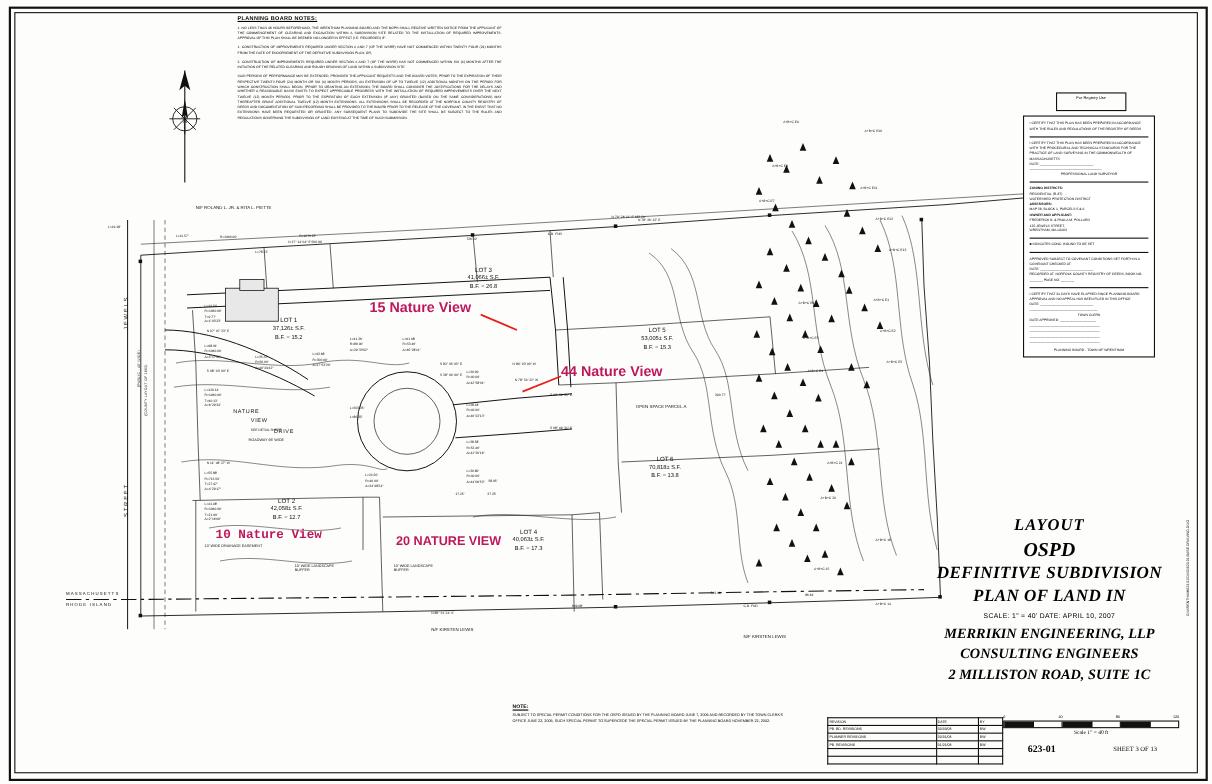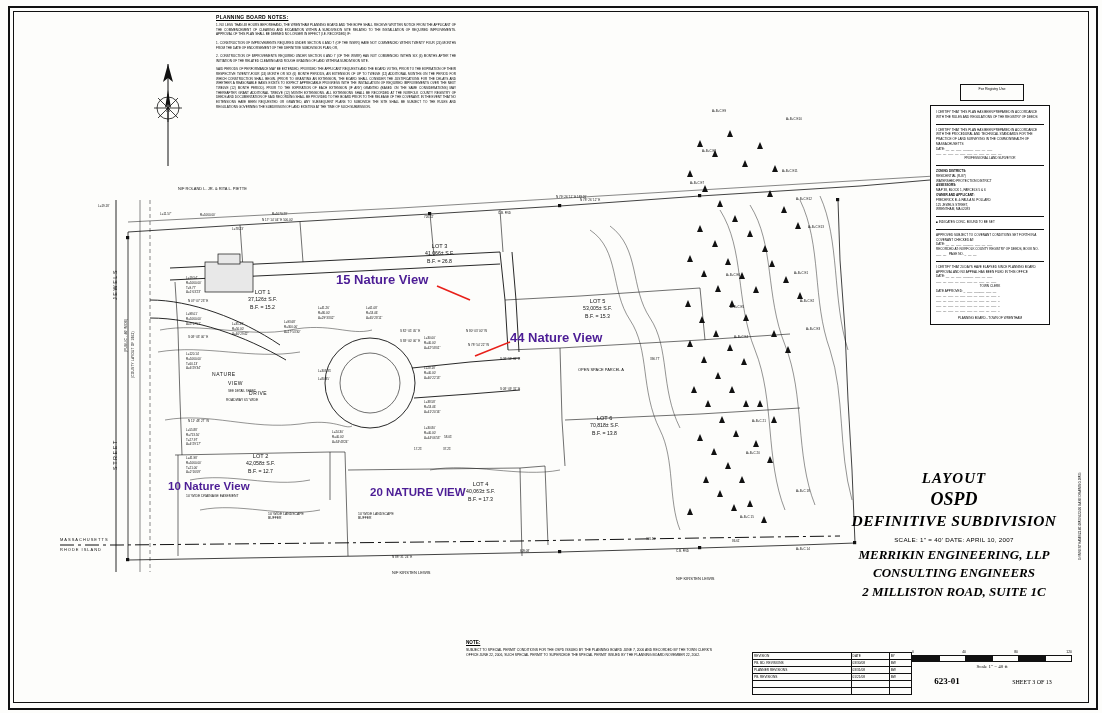--- a/index.html
+++ b/index.html
@@ -13,21 +13,21 @@
 
   
   #notes{left:216px;top:14px;width:240px;}
   #notes .hdr{font-size:5px;font-weight:bold;text-decoration:underline;letter-spacing:.3px;margin-bottom:3px;}
   #notes p{margin:0 0 4px 0;font-size:3.1px;line-height:1.5;text-align:justify;}
 
   
   svg.layer{position:absolute;left:0;top:0;width:1102px;height:713px;pointer-events:none;}
 
   
-  .redlabel{position:absolute;color:#4c1d95;font-weight:bold;font-family:"Liberation Sans",sans-serif;white-space:nowrap;}
+  .redlabel{position:absolute;color:#be185d;font-weight:bold;font-family:"Liberation Sans",sans-serif;white-space:nowrap;}
   .r16{font-size:13px;}
   .r13{font-size:11.5px;}
 
   
   .lotlabel{position:absolute;font-size:5.2px;line-height:1.5;color:#111;text-align:center;white-space:nowrap;}
   .lotlabel .n{font-size:5.6px;}
 
   
   .micro{position:absolute;font-size:3px;color:#111;white-space:nowrap;line-height:1.3;}
 
@@ -256,22 +256,22 @@
     </g>
 
     <g stroke="#e8201a" stroke-width="1.6" fill="none">
       <line x1="437" y1="286" x2="470" y2="300"></line>
       <line x1="510" y1="342" x2="475" y2="356"></line>
     </g>
   </svg>
 
   <div class="redlabel r16" style="left:336px;top:272px;">15 Nature View</div>
   <div class="redlabel r16" style="left:510px;top:330px;">44 Nature View</div>
-  <div class="redlabel r13" style="left:168px;top:480px;">10 Nature View</div>
-  <div class="redlabel r13" style="left:370px;top:486px;">20 NATURE VIEW</div>
+  <div class="redlabel r13" style="left:196px;top:480px;font-family:Liberation Mono, monospace;">10 Nature View</div>
+  <div class="redlabel r13" style="left:360px;top:486px;">20 NATURE VIEW</div>
 
   <div class="lotlabel" style="left:248px;top:288px;">
     <div class="n">LOT  1</div>
     <div>37,126± S.F.</div>
     <div>B.F. = 15.2</div>
   </div>
 
   <div class="lotlabel" style="left:246px;top:452px;">
     <div class="n">LOT  2</div>
     <div>42,058± S.F.</div>
@@ -427,20 +427,21 @@
     <div>_____________________________________</div>
     <div>_____________________________________</div>
     <div>_____________________________________</div>
     <div class="ctr" style="margin-top:3px;">PLANNING BOARD - TOWN OF WRENTHAM</div>
   </div>
 
   <div class="abs" id="titleblock">
     <div class="l1 tb-layout">LAYOUT</div>
     <div class="l1 tb-sub">OSPD</div>
     <div class="l1 tb-main">DEFINITIVE SUBDIVISION</div>
+    <div class="l1 tb-main">PLAN OF LAND IN</div>
     <div class="tb-small">SCALE: 1" = 40'      DATE: APRIL 10, 2007</div>
     <div class="l1 tb-firm">MERRIKIN ENGINEERING, LLP</div>
     <div class="l1 tb-firm">CONSULTING ENGINEERS</div>
     <div class="l1 tb-firm">2 MILLISTON ROAD, SUITE 1C</div>
   </div>
 
   <div class="abs" id="scalebar">
     <div class="sbticks">
       <span>0</span>
       <span>40</span>

